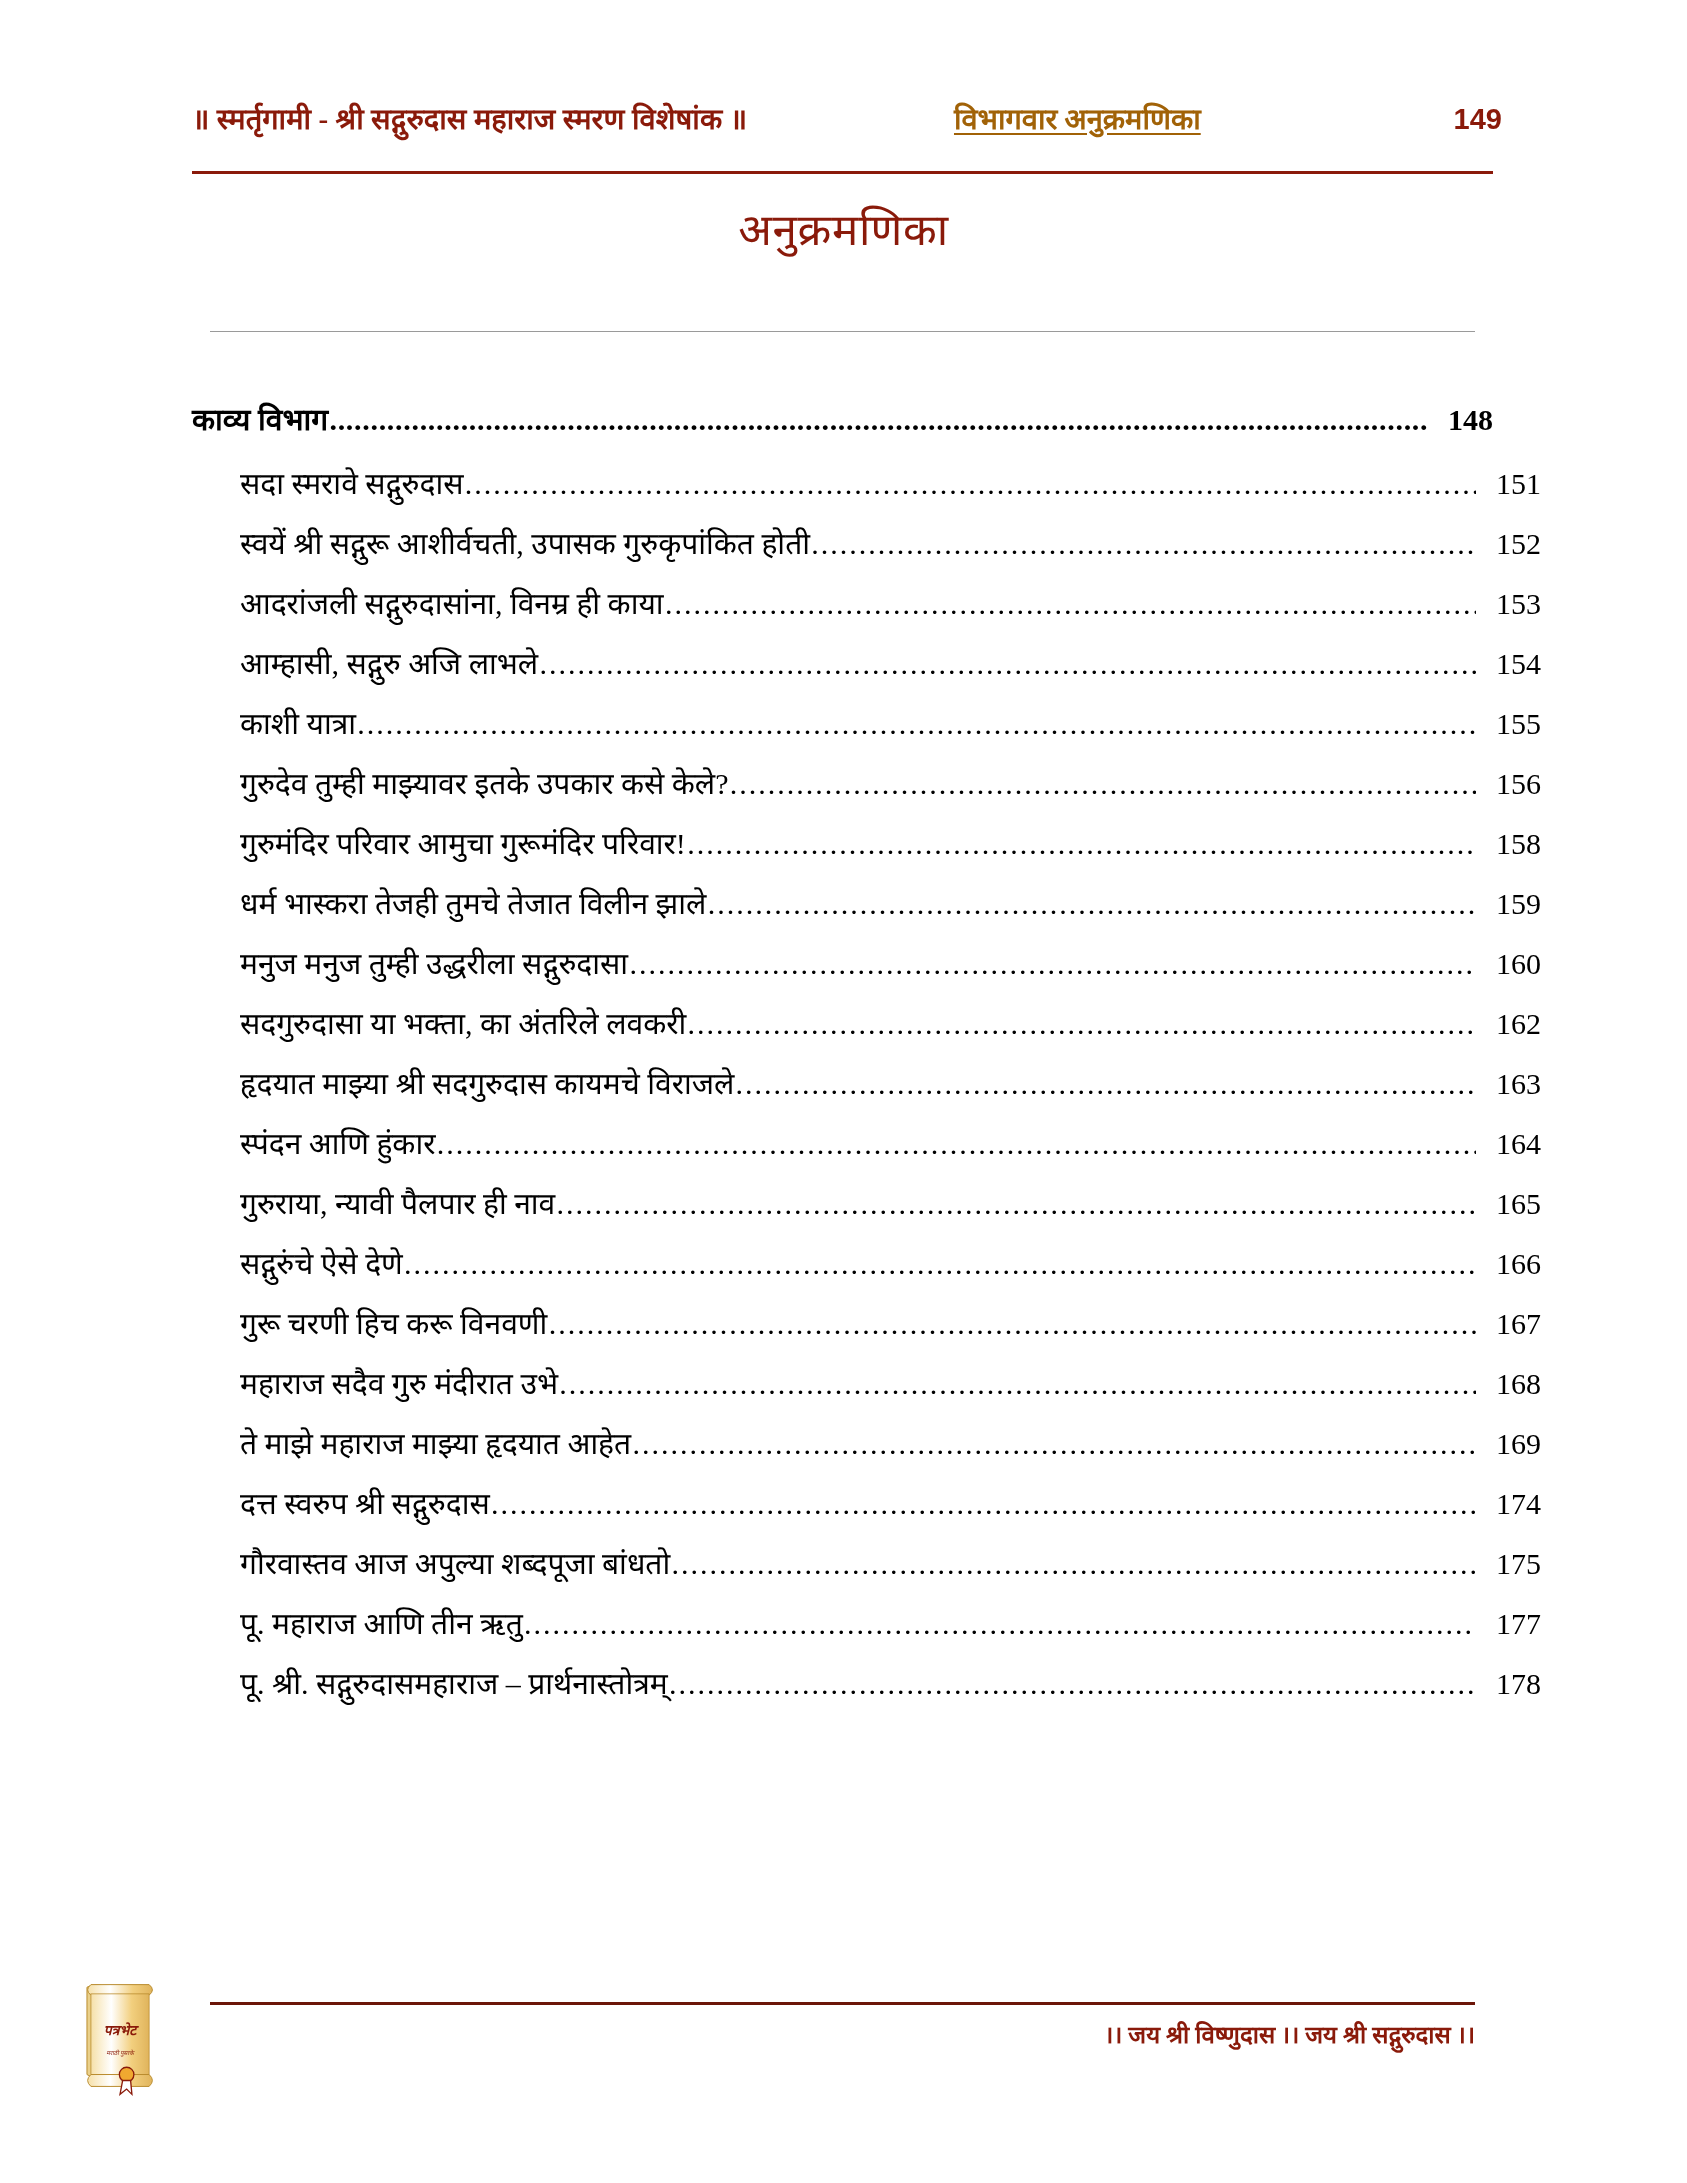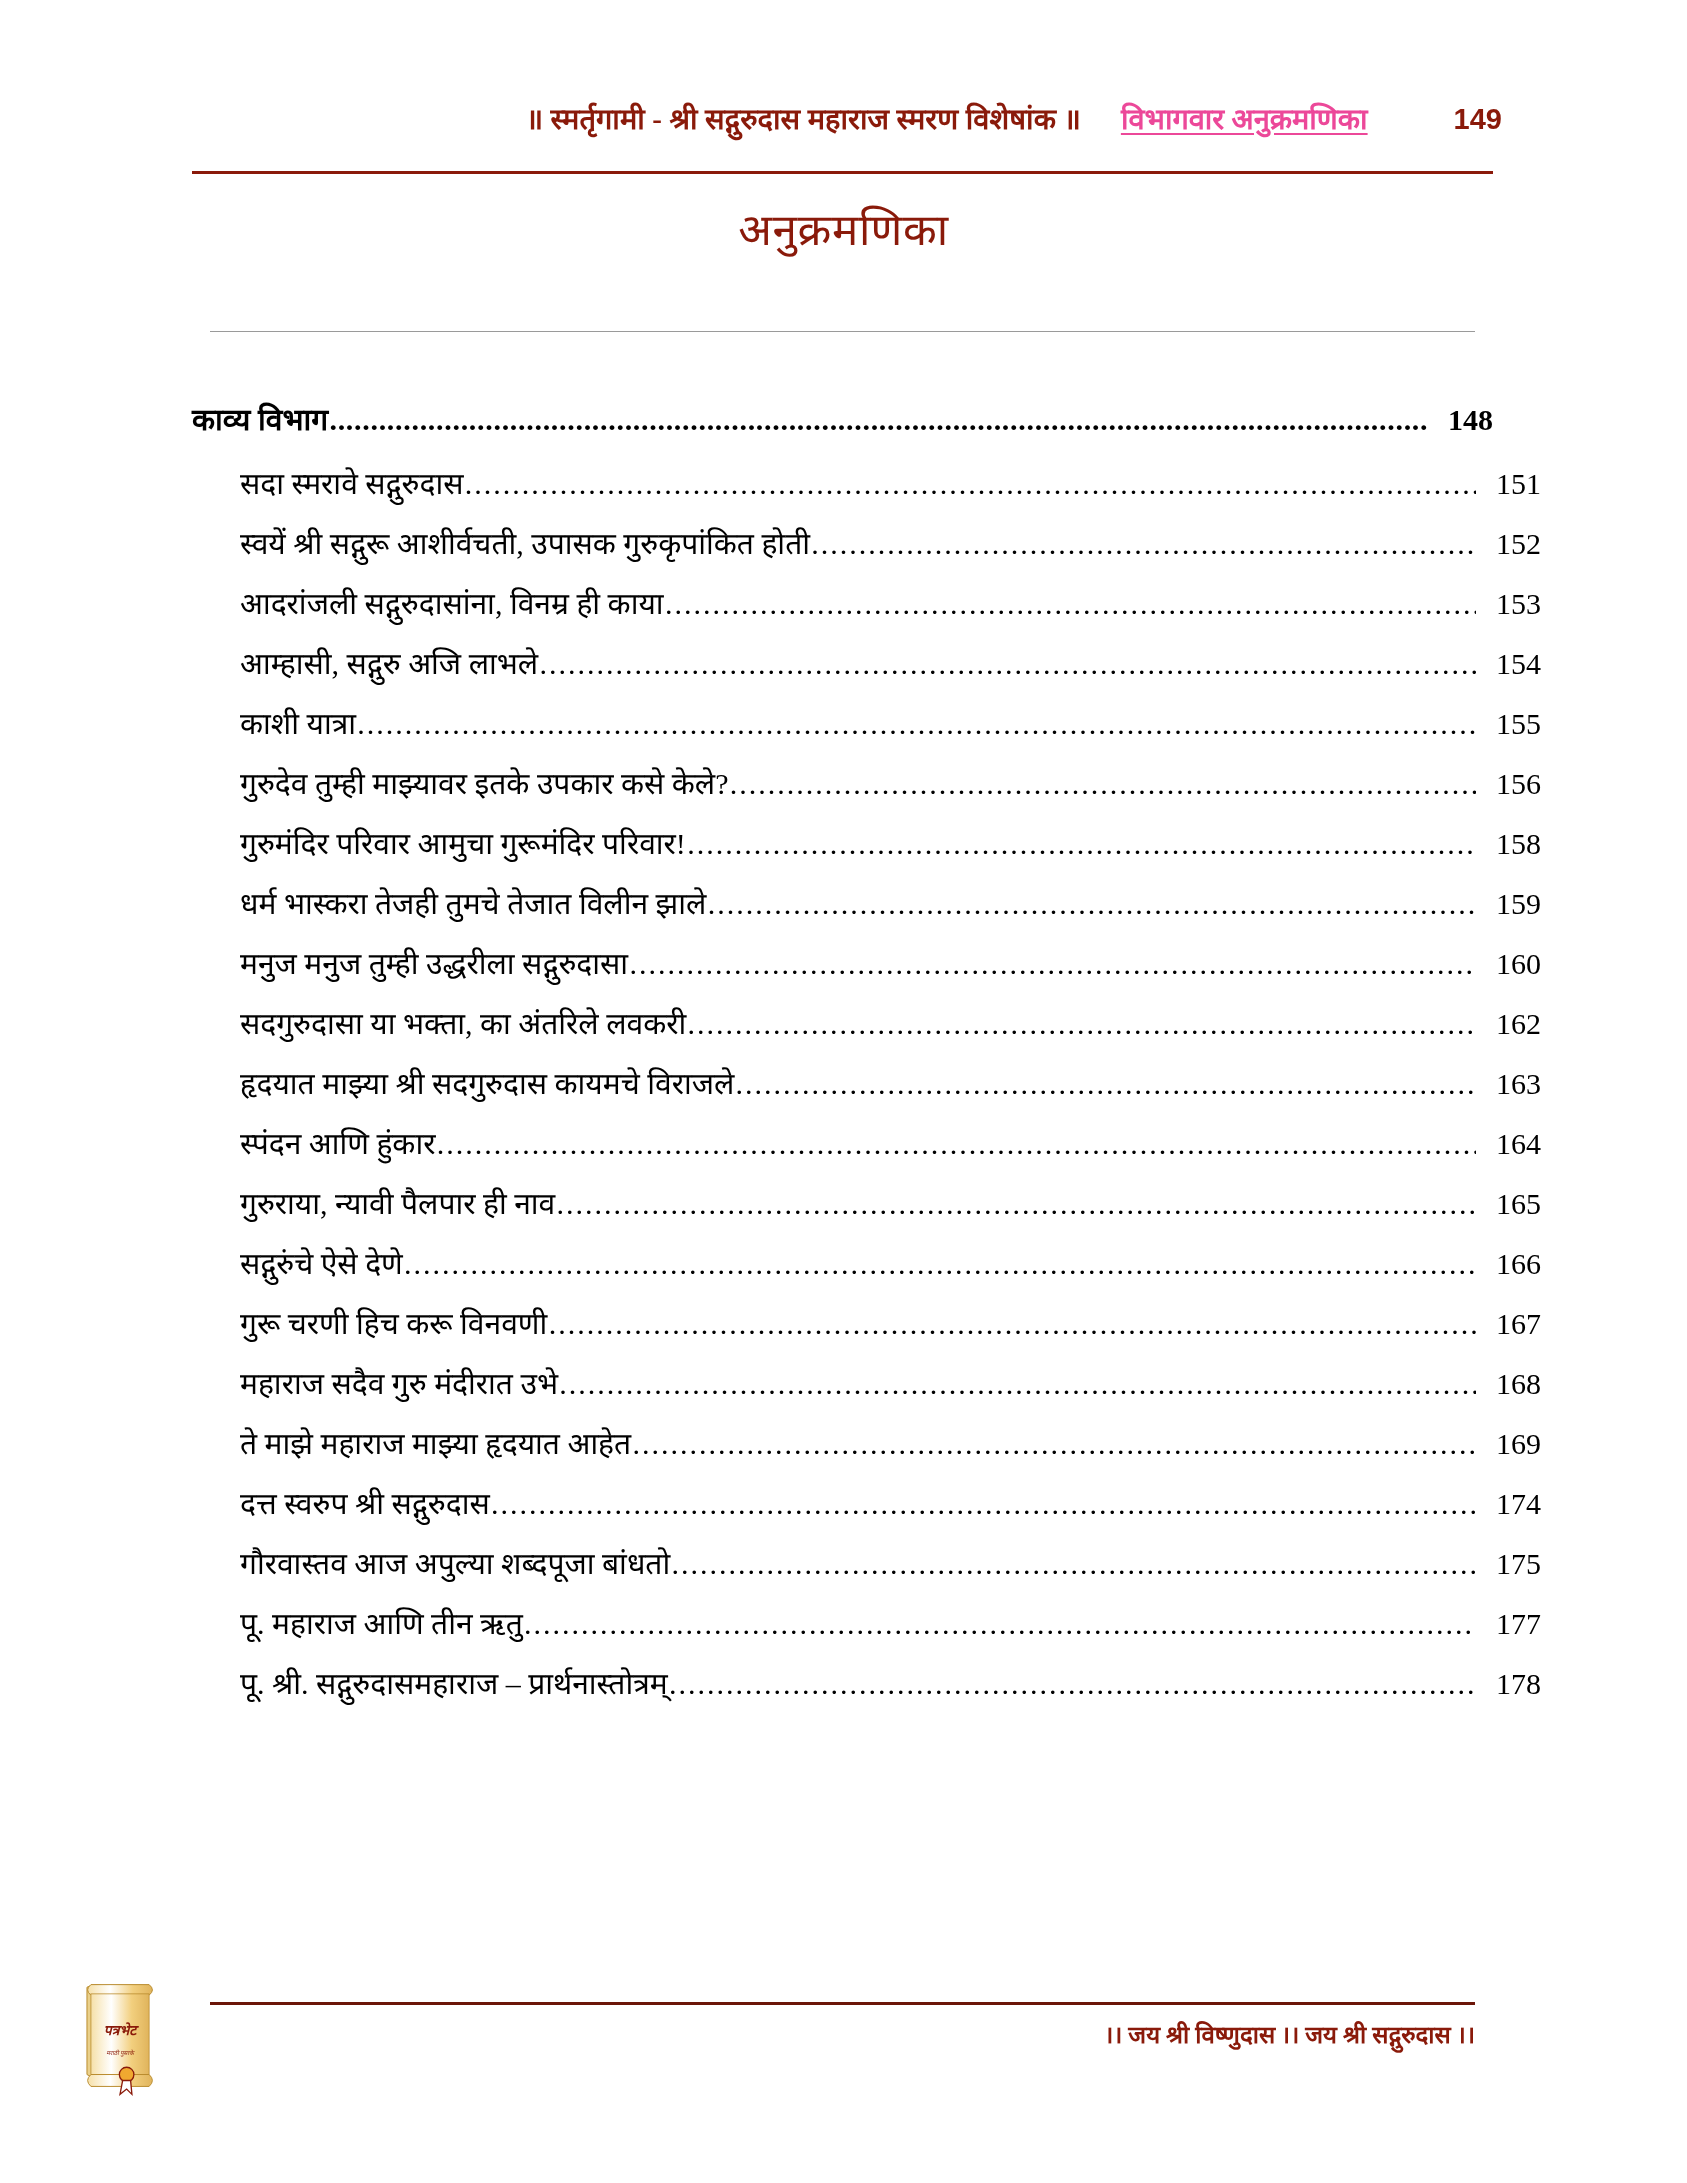--- a/index.html
+++ b/index.html
@@ -20,35 +20,35 @@
   }
 
   
   .header {
     position: absolute;
     left: 192px;
     top: 98px;
     width: 1310px;
     display: flex;
     align-items: baseline;
-    justify-content: flex-end;
+    justify-content: space-between;
   }
   .hdr-title {
     font-family: "Liberation Serif", "DejaVu Serif", serif;
     font-size: 29px;
     font-weight: bold;
     color: #8a1a0a;
     white-space: nowrap;
     letter-spacing: 0.1px;
   }
   .hdr-link {
     font-family: "Liberation Serif", "DejaVu Serif", serif;
     font-size: 29px;
     font-weight: bold;
-    color: #ec4899;
+    color: #a16207;
     text-decoration: underline;
     text-underline-offset: 4px;
     white-space: nowrap;
     margin-left: 40px;
     cursor: pointer;
   }
   .hdr-pageno {
     font-family: Liberation Sans, sans-serif;
     font-size: 29px;
     font-weight: bold;

